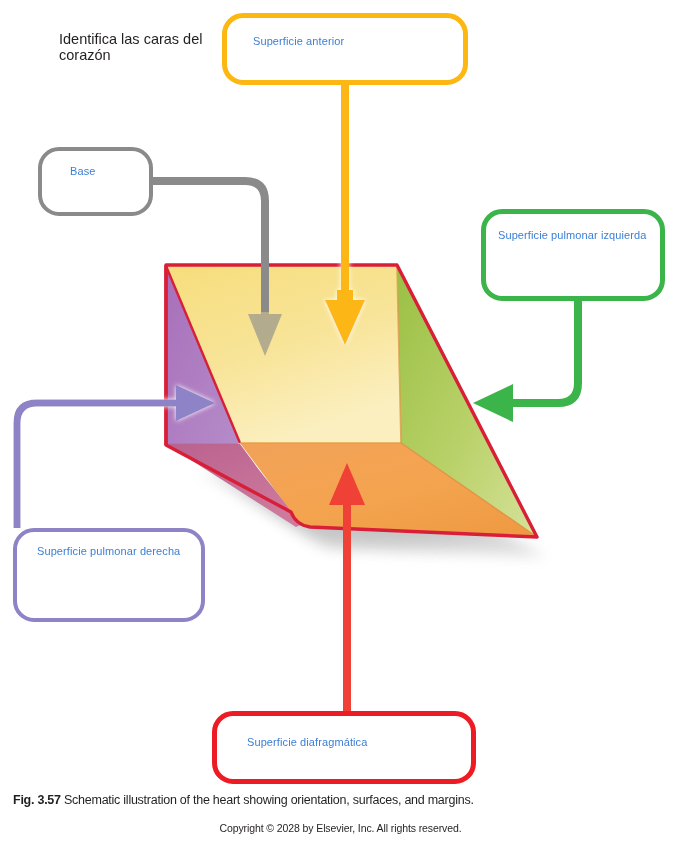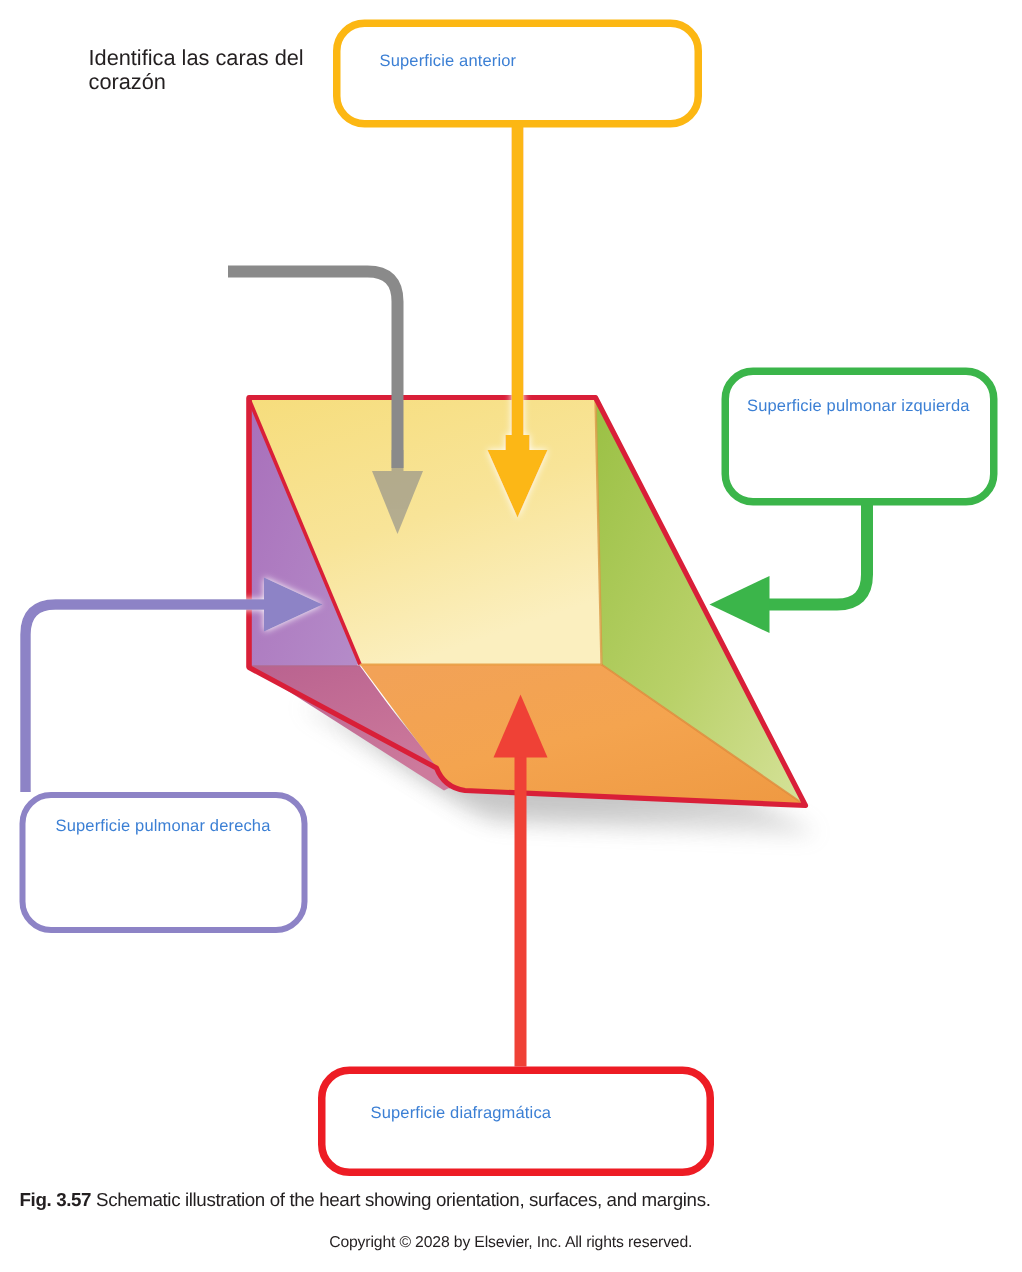--- a/index.html
+++ b/index.html
@@ -59,21 +59,20 @@
     border-color: #8a8a8a;
   }
   #box-base .lbl-text { left: 28px; top: 14px; }
 
   
   #box-pulm-izq {
     left: 481px; top: 209px;
     width: 184px; height: 92px;
     border-width: 5px;
     border-color: #3bb54a;
-    margin-top: 36px;
   }
   #box-pulm-izq .lbl-text { left: 12px; top: 15px; }
 
   
   #box-pulm-der {
     left: 13px; top: 528px;
     width: 192px; height: 94px;
     border-width: 4px;
     border-color: #8d83c6;
     padding-left: 48px;
@@ -222,20 +221,23 @@
       <polygon points="347,463 329,505 365,505" fill="#ef4136"></polygon>
     </g>
   </svg>
 
   <div id="prompt-text">Identifica las caras del corazón</div>
 
   <div class="label-box" id="box-anterior">
     <span class="lbl-text">Superficie anterior</span>
   </div>
 
+  <div class="label-box" id="box-base">
+    <span class="lbl-text">Base</span>
+  </div>
 
   <div class="label-box" id="box-pulm-izq">
     <span class="lbl-text">Superficie pulmonar izquierda</span>
   </div>
 
   <div class="label-box" id="box-pulm-der">
     <span class="lbl-text">Superficie pulmonar derecha</span>
   </div>
 
   <div class="label-box" id="box-diafrag">

